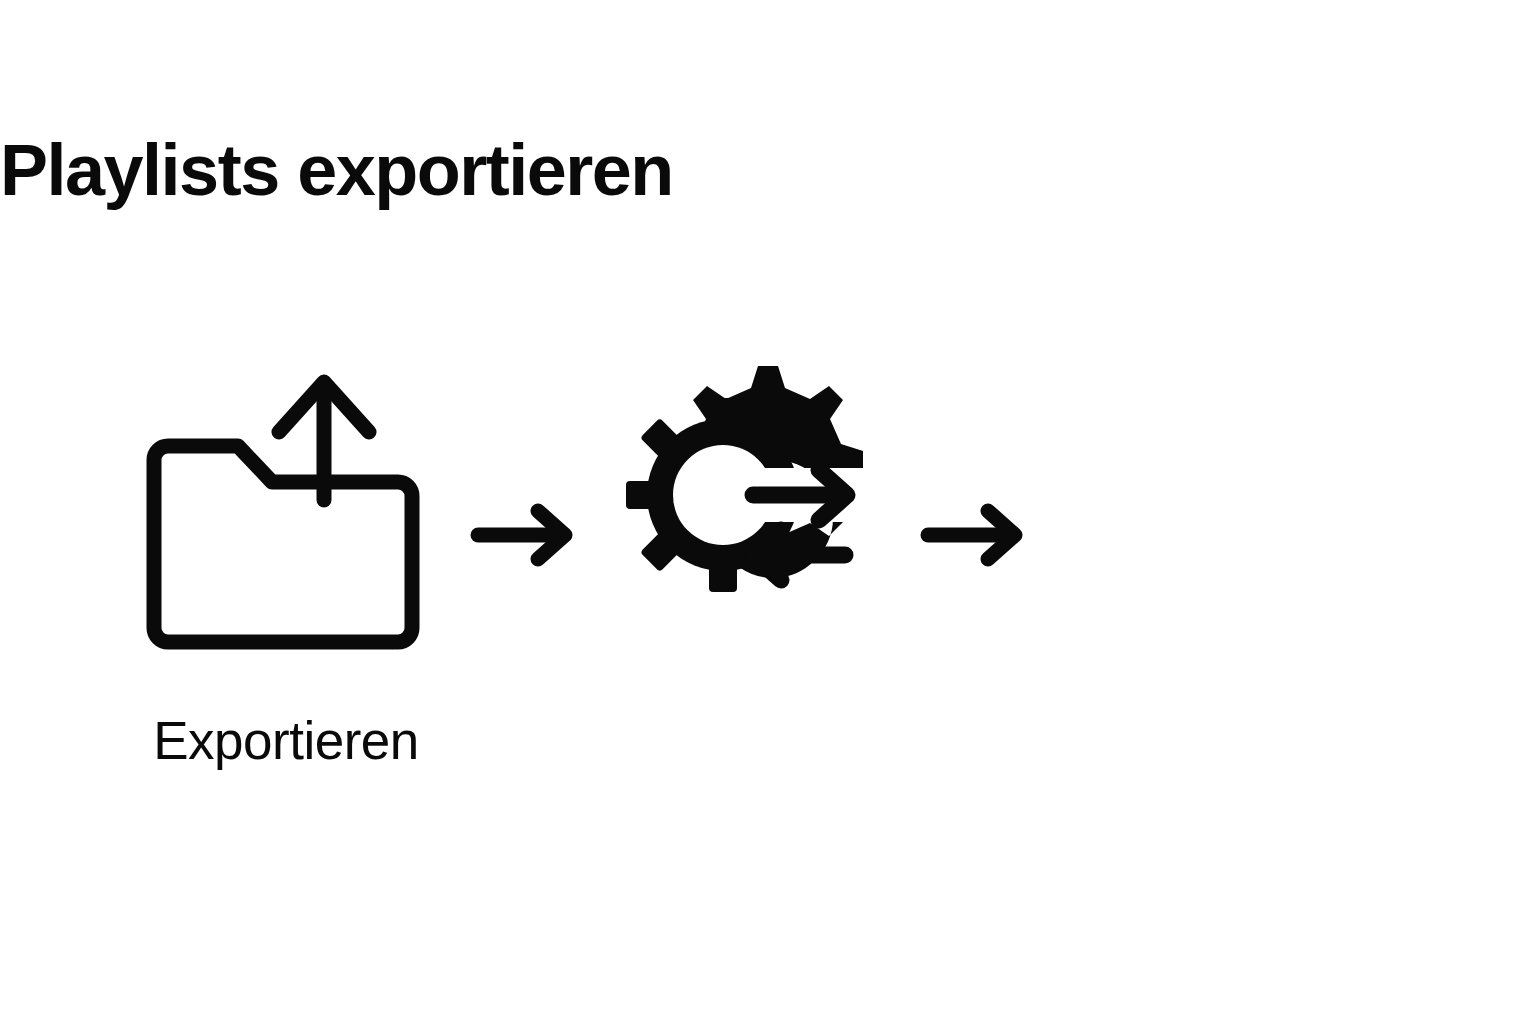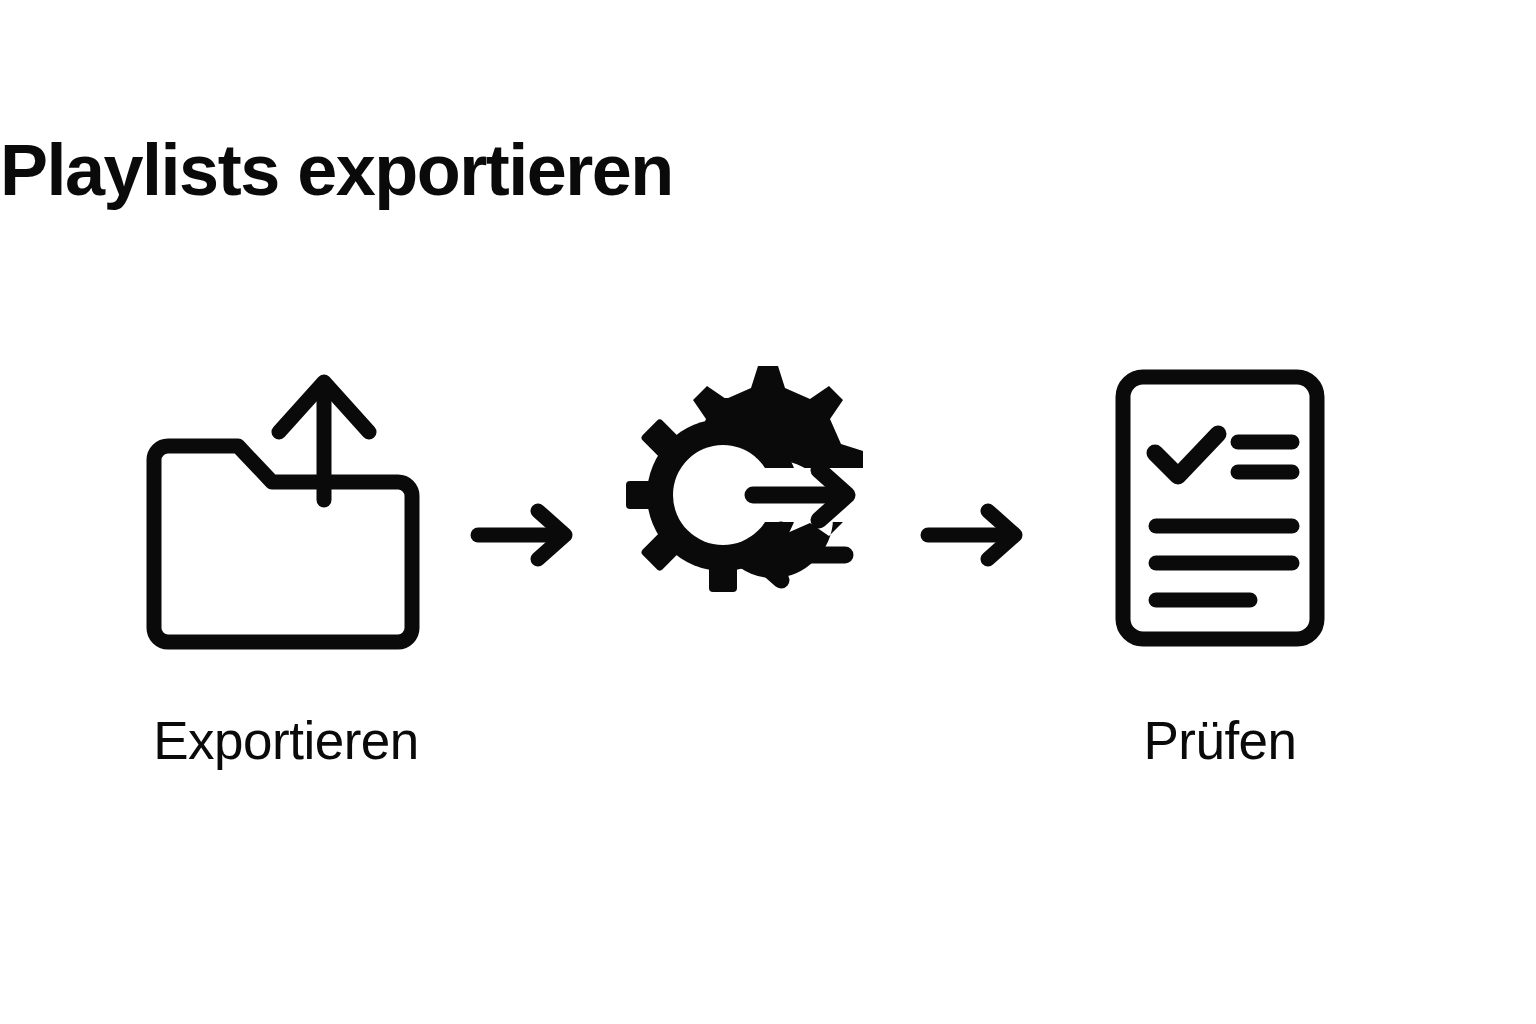--- a/index.html
+++ b/index.html
@@ -167,33 +167,15 @@
       </div>
     </div>
 
     <div class="connector" id="connector-2">
       <svg width="110" height="70" viewBox="0 0 110 70" fill="none" xmlns="http://www.w3.org/2000/svg" aria-hidden="true">
         <path d="M8 35 H92" stroke="#0a0a0a" stroke-width="15" stroke-linecap="round"></path>
         <path d="M68 11 L95 35 L68 59" stroke="#0a0a0a" stroke-width="15" stroke-linecap="round" stroke-linejoin="round" fill="none"></path>
       </svg>
     </div>
 
-    <div class="step" id="step-3">
-      <div class="step-icon">
-        <svg width="300" height="310" viewBox="0 0 300 310" fill="none" xmlns="http://www.w3.org/2000/svg" aria-hidden="true">
-
-          <rect x="53" y="27" width="194" height="262" rx="20" ry="20" stroke="#0a0a0a" stroke-width="15" fill="none"></rect>
-
-          <path d="M85 103 L108 126 L148 84" stroke="#0a0a0a" stroke-width="17" stroke-linecap="round" stroke-linejoin="round" fill="none"></path>
-
-          <path d="M168 92 H222" stroke="#0a0a0a" stroke-width="15" stroke-linecap="round"></path>
-          <path d="M168 122 H222" stroke="#0a0a0a" stroke-width="15" stroke-linecap="round"></path>
-
-          <path d="M86 176 H222" stroke="#0a0a0a" stroke-width="15" stroke-linecap="round"></path>
-          <path d="M86 213 H222" stroke="#0a0a0a" stroke-width="15" stroke-linecap="round"></path>
-          <path d="M86 250 H180" stroke="#0a0a0a" stroke-width="15" stroke-linecap="round"></path>
-        </svg>
-      </div>
-      <div class="step-label">Prüfen</div>
-    </div>
 
   </div>
 </div>
 
 </body></html>

